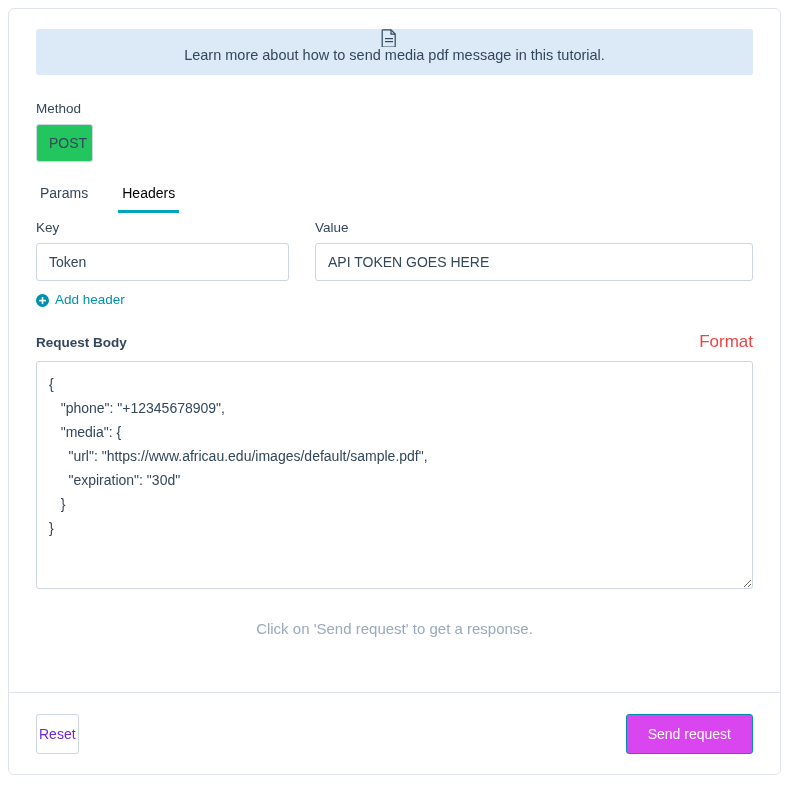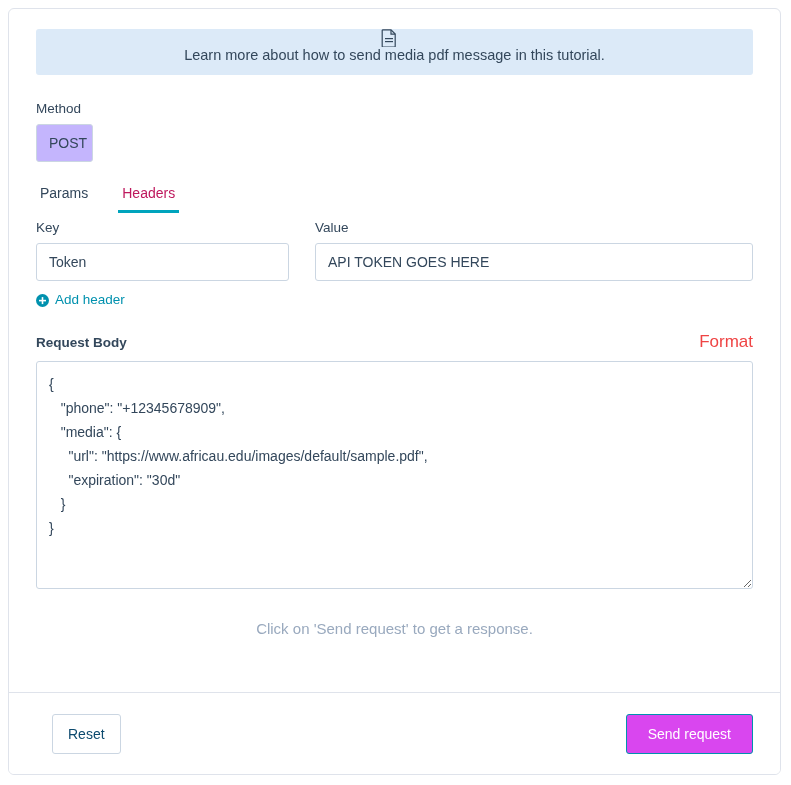--- a/index.html
+++ b/index.html
@@ -75,21 +75,21 @@
     width: 57px;
     height: 38px;
     border: 1px solid #cbd6e2;
     border-radius: 3px;
     display: flex;
     align-items: center;
     padding-left: 12px;
     box-sizing: border-box;
     font-size: 14px;
     color: #33475b;
-    background: #c4b5fd;
+    background: #22c55e;
   }
   .path-col { flex: 1; }
   .text-input {
     width: 100%;
     height: 38px;
     border: 1px solid #cbd6e2;
     border-radius: 3px;
     box-sizing: border-box;
     padding: 0 12px;
     font-size: 14px;
@@ -116,21 +116,21 @@
   }
   .tab {
     font-size: 14px;
     color: #33475b;
     padding: 0 4px 9px 4px;
     margin-right: 26px;
     cursor: pointer;
     border-bottom: 3px solid transparent;
   }
   .tab.active {
-    color: #be185d;
+    color: #000000;
     border-bottom-color: #00a4bd;
     font-weight: normal;
     text-align: right;
   }
 
   
   .kv-row {
     display: flex;
     margin-top: 6px;
   }
@@ -217,25 +217,24 @@
   }
   .btn {
     font-family: "Liberation Sans", sans-serif;
     font-size: 14px;
     border-radius: 3px;
     cursor: pointer;
     box-sizing: border-box;
   }
   .btn-secondary {
     height: 40px;
-    padding: 0 15px;
+    padding: 0 2px;
     background: #fff;
     border: 1px solid #cbd6e2;
-    color: #0c4a6e;
-    margin-left: 16px;
+    color: #6d28d9;
   }
   .btn-primary {
     height: 40px;
     padding: 0 21px;
     background: #d946ef;
     border: 1px solid #0091ae;
     color: #ffffff;
   }
 </style>
 </head>

